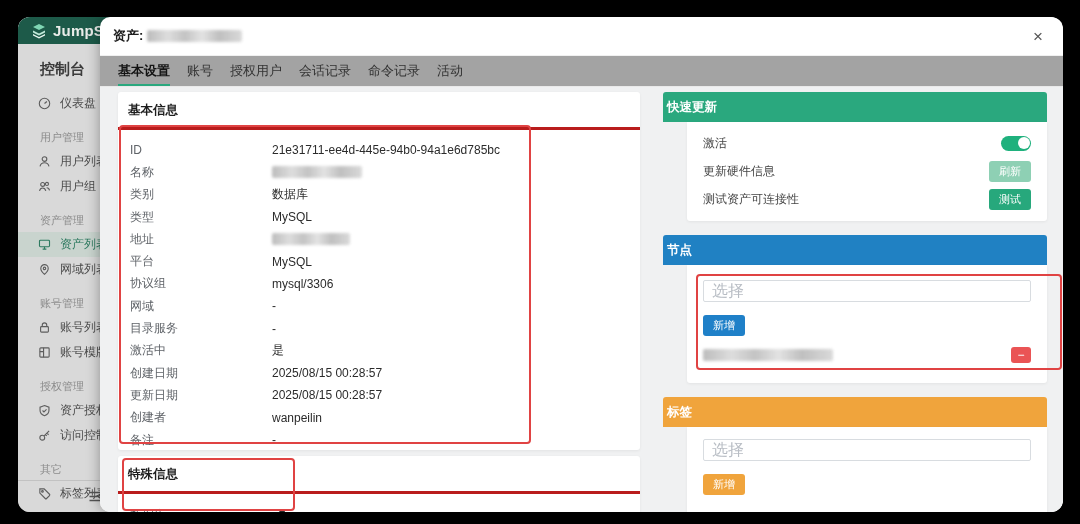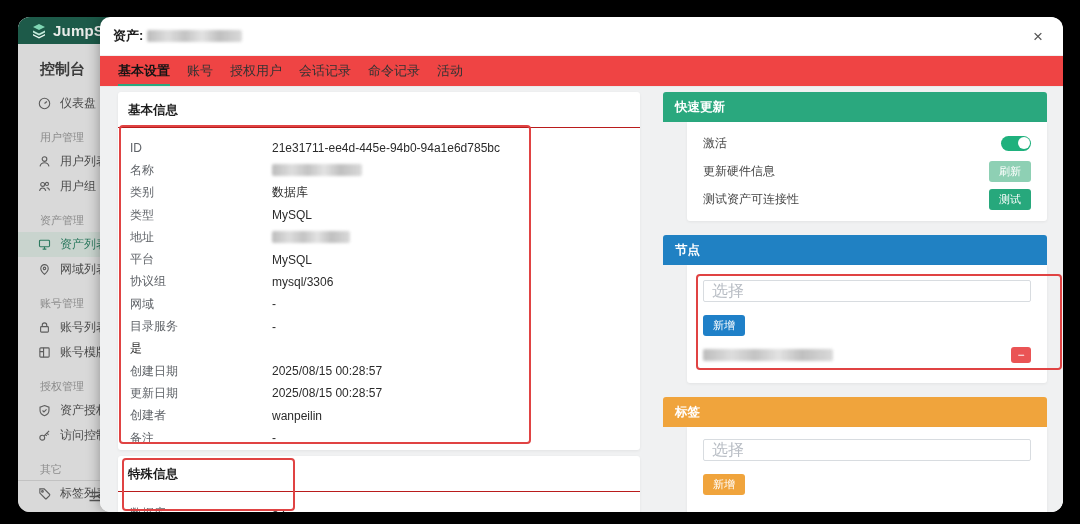--- a/index.html
+++ b/index.html
@@ -24,45 +24,45 @@
   .sb-item.active .ic { color:#2e7a60; }
   .sb-footer { position:absolute; left:0; bottom:0; width:100%; height:32px; border-top:1px solid #c2c2c2; display:flex; align-items:center; }
   .sb-collapse { margin-left:70px; color:#555; }
 
   
   .modal { position:absolute; left:82px; top:0; width:963px; height:495px; background:#fff;
     border-radius:10px; overflow:hidden; z-index:10; box-shadow:0 0 14px rgba(0,0,0,.35); }
   .m-header { height:39px; display:flex; align-items:center; padding:0 20px 0 13px; border-bottom:1px solid #f0f0f0; }
   .m-title { font-size:13px; font-weight:bold; color:#1d1d1d; display:flex; align-items:center; gap:4px; }
   .m-close { margin-left:auto; font-size:17px; color:#555; cursor:pointer; line-height:1; }
-  .m-tabs { height:31px; display:flex; align-items:center; gap:17px; padding-left:18px; border-bottom:1px solid #e9e9e9; background:#ef4444; }
+  .m-tabs { height:31px; display:flex; align-items:center; gap:17px; padding-left:18px; border-bottom:1px solid #e9e9e9; background:#a3a3a3; }
   .m-tab { font-size:13px; color:#333; height:100%; display:flex; align-items:center; position:relative; cursor:pointer; white-space:nowrap; }
   .m-tab.active { color:#141414; font-weight:bold; }
   .m-tab.active::after { content:""; position:absolute; left:0; right:0; bottom:0; height:2.5px; background:#2aa87e; }
   .m-body { position:relative; height:calc(100% - 70px); background:#f0f1f2; padding:5px 16px 0 18px; display:flex; gap:23px; overflow:hidden; }
 
   .card { background:#fff; border-radius:3px; box-shadow:0 1px 3px rgba(0,0,0,.06); }
 
   
   .col-left { width:522px; flex:none; }
   .card-basic { position:relative; height:358px; }
-  .card-title { padding:10px 10px 8px 10px; font-size:12.5px; font-weight:bold; color:#1d1d1d; border-bottom:1px solid #b91c1c; }
+  .card-title { padding:10px 10px 8px 10px; font-size:12.5px; font-weight:bold; color:#1d1d1d; border-bottom:3px solid #b91c1c; }
   .info-rows { padding:9px 0 0 12px; }
   .info-row { display:flex; align-items:center; height:22.3px; font-size:12px; }
   .info-label { width:142px; flex:none; color:#5f6368; }
   .info-value { color:#2b2b2b; }
   .redbox { position:absolute; border:2px solid #e04343; border-radius:4px; pointer-events:none; }
   .rb-basic { left:1px; top:33px; width:412px; height:319px; }
   .card-special { position:relative; margin-top:6px; height:70px; }
   .rb-special { left:4px; top:2px; width:173px; height:53px; }
   .special-row { display:flex; align-items:center; font-size:12px; margin:13px 0 0 12px; }
 
   
   .col-right { width:384px; flex:none; display:flex; flex-direction:column; gap:14px; }
-  .c-head { height:30px; display:flex; align-items:center; padding-left:12px; color:#fff; font-size:12.5px; font-weight:bold; border-radius:3px 3px 0 0; }
+  .c-head { height:30px; display:flex; align-items:center; padding-left:4px; color:#fff; font-size:12.5px; font-weight:bold; border-radius:3px 3px 0 0; }
   .c-head.teal { background:#2aa87e; }
   .c-head.blue { background:#2081c3; }
   .c-head.orange { background:#f0a43c; }
   .c-body { background:#fff; border-radius:0 0 3px 3px; box-shadow:0 1px 3px rgba(0,0,0,.06);margin-left:24px; }
 
   .qu-body { padding:7px 16px 8px 16px; }
   .qu-row { display:flex; align-items:center; justify-content:space-between; height:28px; font-size:12px; color:#454545; }
   .toggle { width:30px; height:15px; border-radius:8px; background:#1fb17d; position:relative; cursor:pointer; }
   .toggle .knob { position:absolute; right:1.5px; top:1.5px; width:12px; height:12px; border-radius:50%; background:#fff; }
   .btn { border:none; color:#fff; font-size:11px; padding:3px 10px; border-radius:3px; cursor:pointer; font-family:inherit; }
@@ -283,20 +283,21 @@
               </div>
               <div class="info-row">
                 <span class="info-label">网域</span>
                 <span class="info-value">-</span>
               </div>
               <div class="info-row">
                 <span class="info-label">目录服务</span>
                 <span class="info-value">-</span>
               </div>
               <div class="info-row">
+                <span class="info-label">激活中</span>
                 <span class="info-value">是</span>
               </div>
               <div class="info-row">
                 <span class="info-label">创建日期</span>
                 <span class="info-value">2025/08/15 00:28:57</span>
               </div>
               <div class="info-row">
                 <span class="info-label">更新日期</span>
                 <span class="info-value">2025/08/15 00:28:57</span>
               </div>

